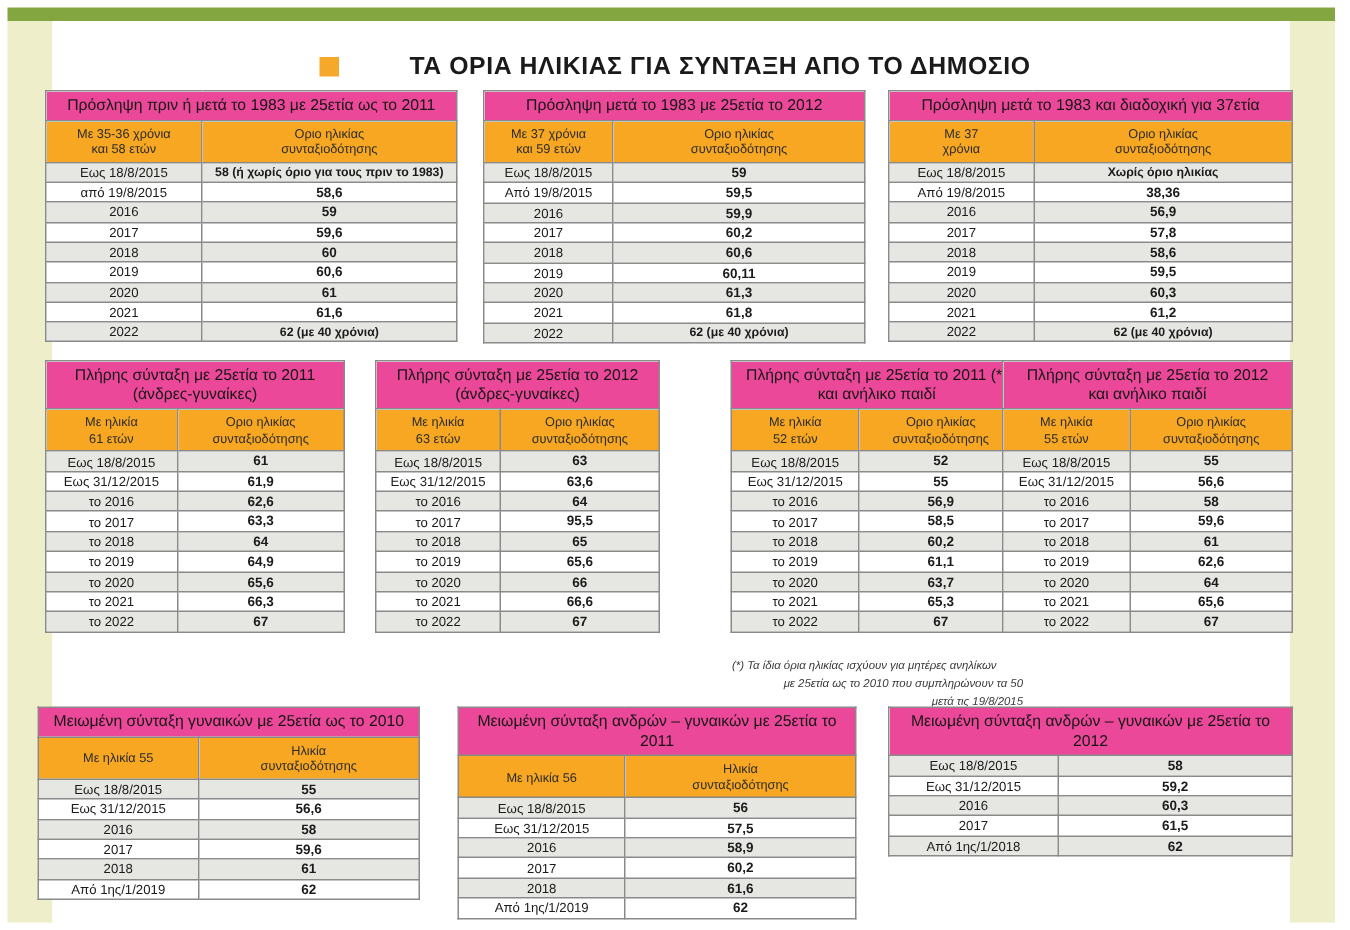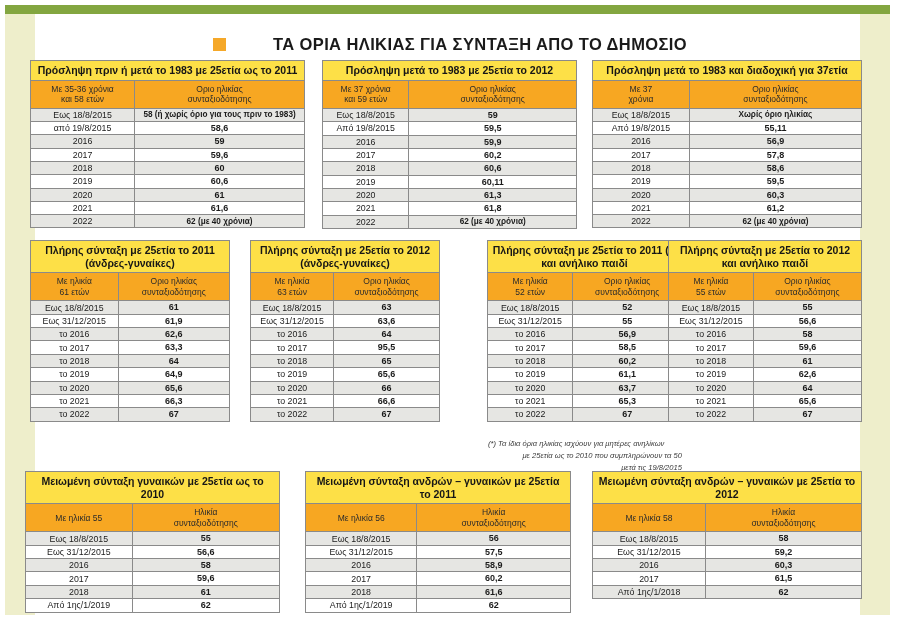--- a/index.html
+++ b/index.html
@@ -108,23 +108,23 @@
     padding: 1px 3px;
     text-align: center;
     vertical-align: middle;
     font-size: 9px;
     line-height: 1.15;
     color: #1b1b1b;
     overflow: hidden;
     white-space: nowrap;
   }
   .tbl td.caption {
-    background: #fde047;
+    background: #ec4899;
     font-size: 10.5px;
-    font-weight: bold;
+    font-weight: normal;
     color: #161616;
     padding: 3px 4px;
     line-height: 1.2;
     white-space: normal;
   }
   .tbl td.hdr {
     background: #f7a722;
     color: #2b2b2b;
     font-size: 8.5px;
     font-weight: normal;
@@ -304,21 +304,21 @@
           <tr>
             <td class="hdr">Με 37<br>χρόνια</td>
             <td class="hdr">Οριο ηλικίας<br>συνταξιοδότησης</td>
           </tr>
           <tr class="alt">
             <td class="lbl">Εως 18/8/2015</td>
             <td class="val-small">Χωρίς όριο ηλικίας</td>
           </tr>
           <tr class="plain">
             <td class="lbl">Από 19/8/2015</td>
-            <td class="val">55,11</td>
+            <td class="val">38,36</td>
           </tr>
           <tr class="alt">
             <td class="lbl">2016</td>
             <td class="val">56,9</td>
           </tr>
           <tr class="plain">
             <td class="lbl">2017</td>
             <td class="val">57,8</td>
           </tr>
           <tr class="alt">
@@ -640,24 +640,20 @@
 
     <table class="tbl" id="t9" style="left:592px; top:457px; width:270px;">
         <colgroup>
           <col style="width:42%">
           <col style="width:58%">
         </colgroup>
         <tbody>
           <tr>
             <td class="caption" colspan="2">Μειωμένη σύνταξη ανδρών – γυναικών με 25ετία το 2012</td>
           </tr>
-          <tr>
-            <td class="hdr">Με ηλικία 58</td>
-            <td class="hdr">Ηλικία<br>συνταξιοδότησης</td>
-          </tr>
           <tr class="alt">
             <td class="lbl">Εως 18/8/2015</td>
             <td class="val">58</td>
           </tr>
           <tr class="plain">
             <td class="lbl">Εως 31/12/2015</td>
             <td class="val">59,2</td>
           </tr>
           <tr class="alt">
             <td class="lbl">2016</td>

